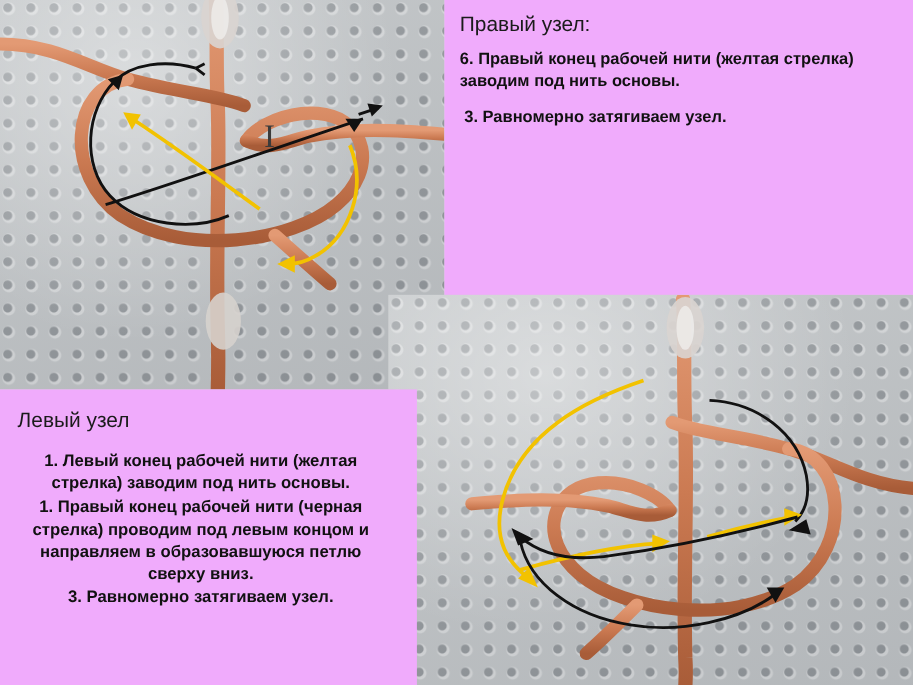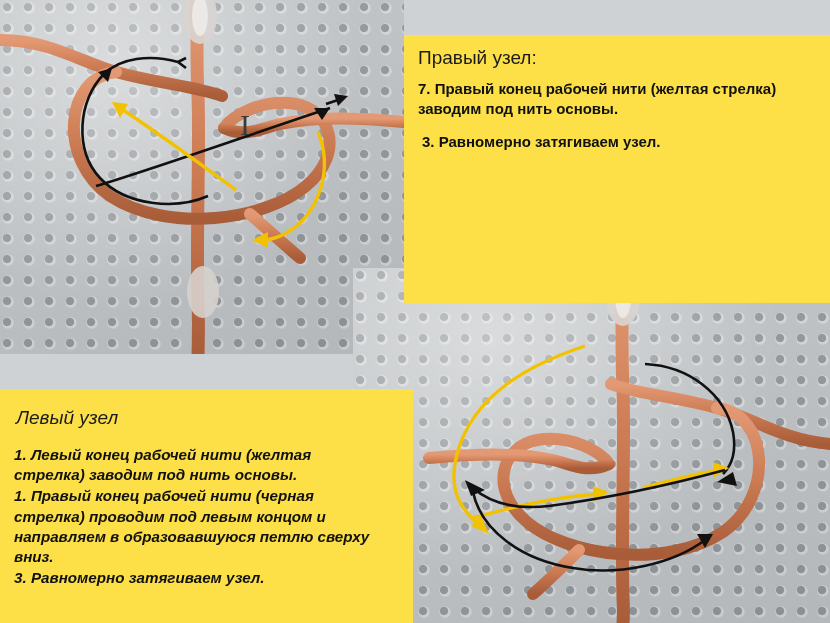--- a/index.html
+++ b/index.html
@@ -40,50 +40,48 @@
   }
 
   
   #photo-a { left: 0; top: 0; width: 404px; height: 354px; }
   
   #photo-b { left: 353px; top: 268px; width: 477px; height: 355px; }
 
   
   .panel {
     position: absolute;
-    background: #fde047;
+    background: #f0abfc;
     box-sizing: border-box;
-    margin-top: 35px;
   }
   #panel-right {
     left: 404px; top: 0; width: 426px; height: 268px;
     padding: 8px 14px 8px 14px;
   }
   #panel-left {
-    left: 0; top: 354px; width: 413px; height: 269px;
+    left: 0; top: 354px; width: 379px; height: 269px;
     padding: 10px 28px 8px 14px;
-    font-style: italic;
   }
   .panel h2 {
     margin: 4px 0 10px 0;
     font-size: 19px;
     font-weight: 400;
     color: #1b1b1b;
   }
   #panel-left h2 { margin: 8px 0 16px 2px; }
   .panel p {
     margin: 0 0 2px 0;
     font-size: 15.2px;
     line-height: 1.30;
     font-weight: bold;
     color: #111111;
   }
   #panel-right p { font-size: 15.0px; line-height: 1.31; }
   #panel-right p.step3 { margin-top: 14px; padding-left: 4px; }
-  #panel-left p { font-size: 15.2px; line-height: 1.33; margin-bottom: 1px; }
+  #panel-left p { font-size: 15.2px; line-height: 1.33; margin-bottom: 1px; text-align: center; }
 
   
   .overlay {
     position: absolute;
     left: 0; top: 0;
     width: 100%; height: 100%;
     pointer-events: none;
   }
   .roman {
     position: absolute;
@@ -185,21 +183,21 @@
       <path d="M372,202 C320,216 256,230 196,238 C160,242 136,234 120,220" stroke="#111111" stroke-width="2.6" fill="none"></path>
       <polygon points="112,212 118,228 132,222" fill="#111111"></polygon>
       <path d="M120,224 C128,262 168,292 220,300 C266,308 320,296 352,272" stroke="#111111" stroke-width="2.6" fill="none"></path>
       <polygon points="360,266 344,266 352,280" fill="#111111"></polygon>
     </svg>
 
   </div>
 
   <div class="panel" id="panel-right">
     <h2>Правый узел:</h2>
-    <p>7. Правый конец рабочей нити (желтая стрелка) заводим под нить основы.</p>
+    <p>6. Правый конец рабочей нити (желтая стрелка) заводим под нить основы.</p>
     <p class="step3">3. Равномерно затягиваем узел.</p>
   </div>
 
   <div class="panel" id="panel-left">
     <h2>Левый узел</h2>
     <p>1. Левый конец рабочей нити (желтая стрелка) заводим под нить основы.</p>
     <p>1. Правый конец рабочей нити (черная стрелка) проводим под левым концом и направляем в образовавшуюся петлю сверху вниз.</p>
     <p>3. Равномерно затягиваем узел.</p>
   </div>
 

